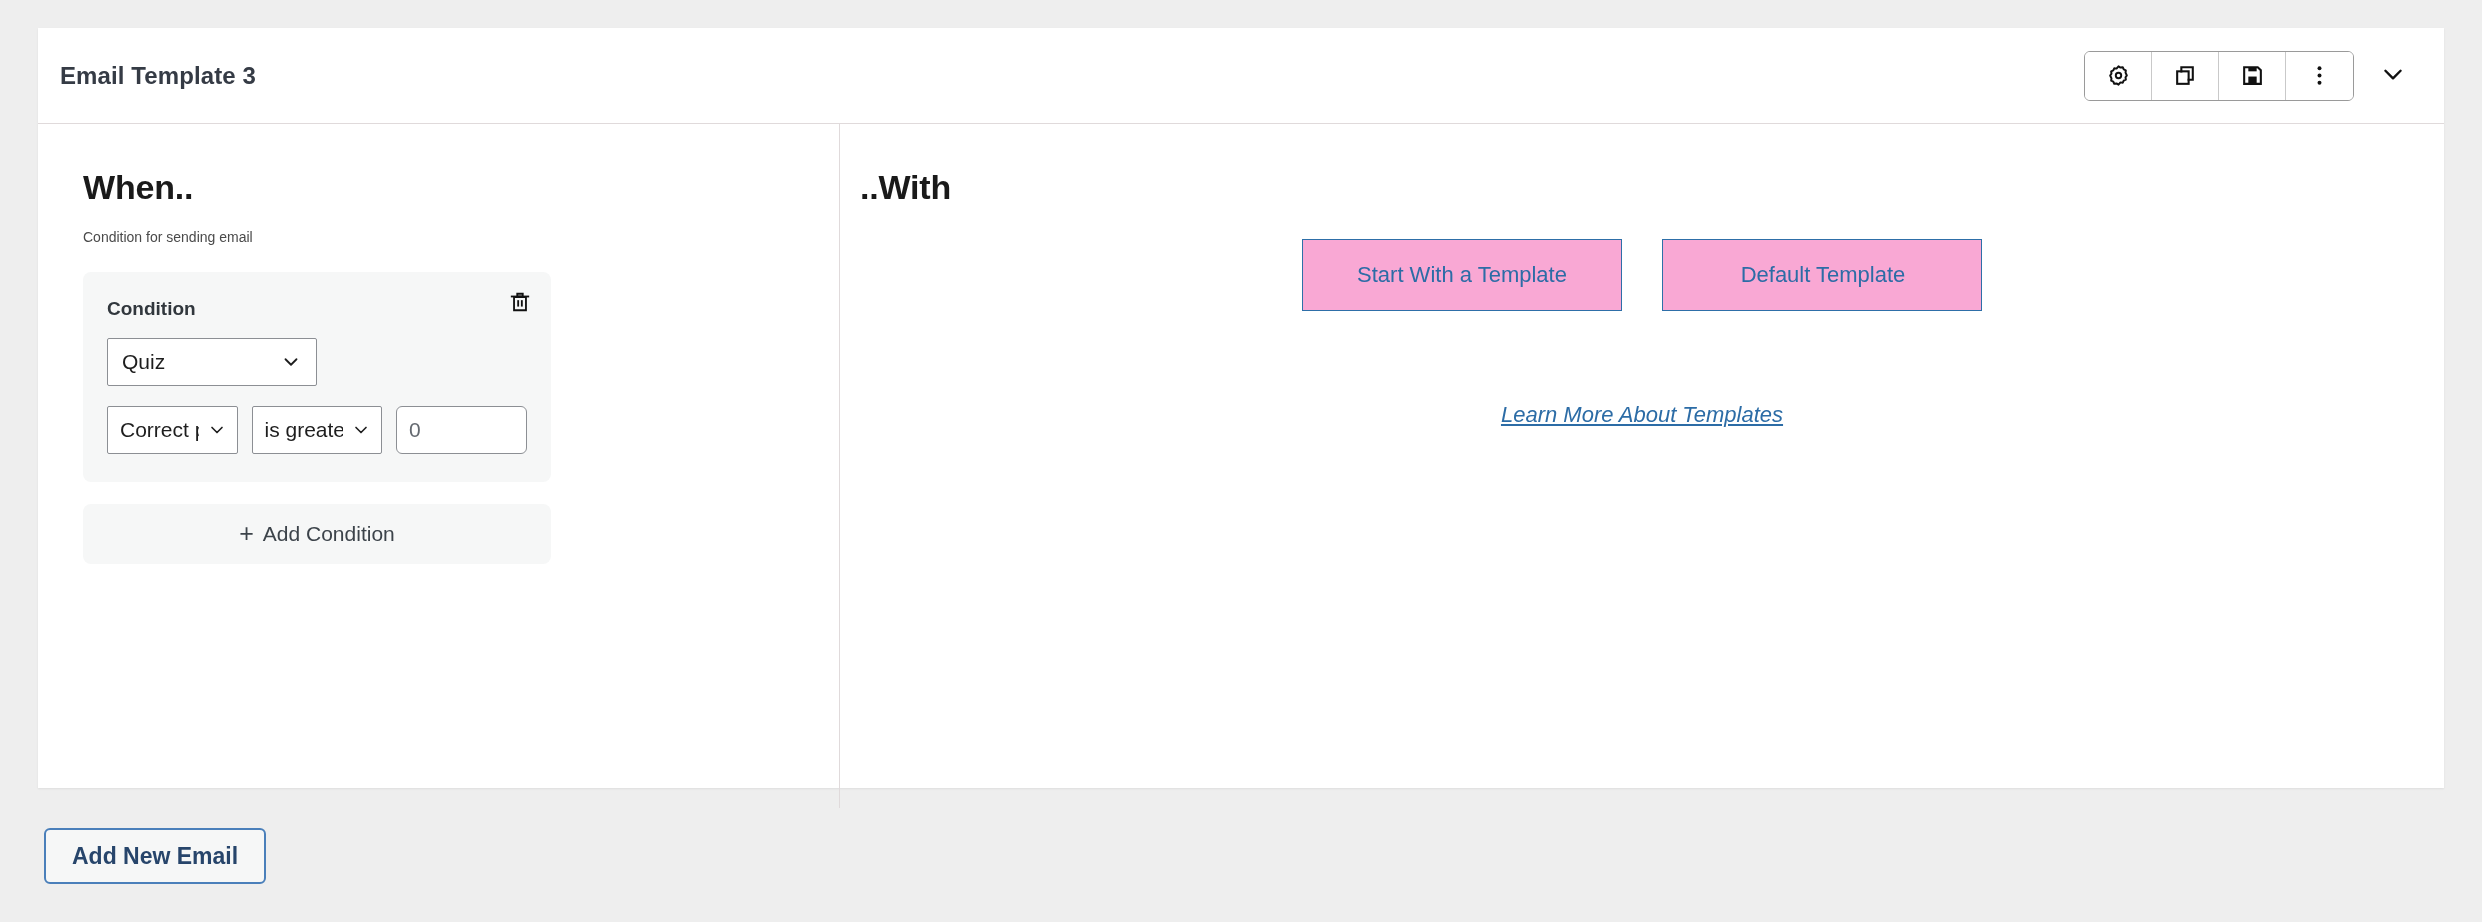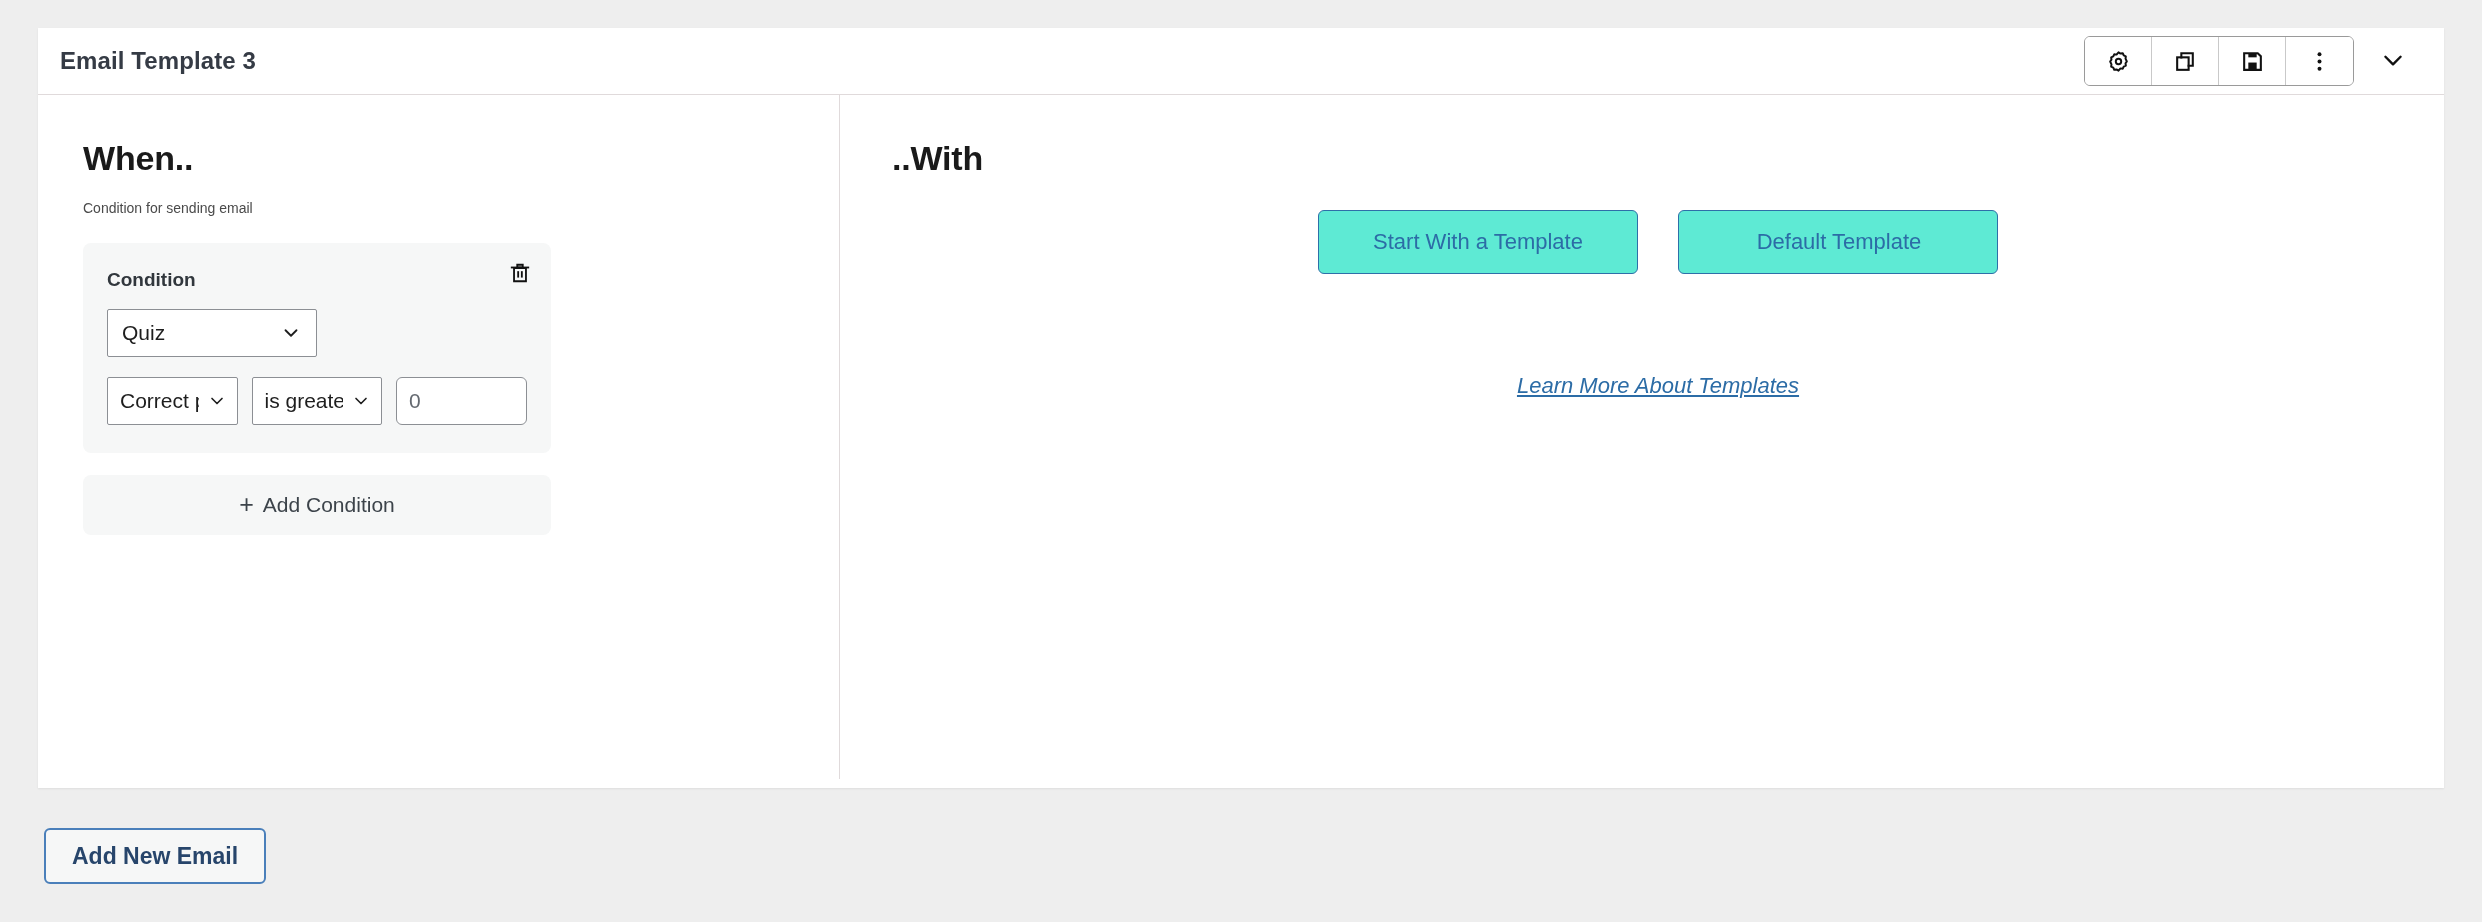--- a/index.html
+++ b/index.html
@@ -30,21 +30,21 @@
     width: 2406px;
     height: 760px;
     background: #ffffff;
     box-sizing: border-box;
     box-shadow: 0 1px 2px rgba(0,0,0,0.07);
   }
 
   
   .card-header {
     position: relative;
-    height: 67px;
+    height: 96px;
     border-bottom: 1px solid #e0dadb;
     box-sizing: border-box;
     display: flex;
     align-items: center;
   }
   .card-title {
     position: absolute;
     left: 22px;
     top: 50%;
     transform: translateY(-50%);
@@ -96,21 +96,20 @@
     border: none;
     cursor: pointer;
     margin-left: 6px;
     padding: 0;
   }
 
   
   .card-body {
     display: flex;
     height: 684px;
-    gap: 32px;
   }
   .pane-when {
     width: 802px;
     box-sizing: border-box;
     border-right: 1px solid #e0dadb;
     padding: 34px 0 0 0;
     position: relative;
   }
   .pane-then {
     flex: 1;
@@ -259,28 +258,28 @@
   
   .template-buttons {
     position: absolute;
     left: 50%;
     transform: translateX(-50%);
     top: 115px;
     display: flex;
     gap: 40px;
   }
   .template-btn {
-    background: #5eead4;
+    background: #f9a8d4;
     border: 1px solid #2e6fa8;
-    border-radius: 6px;
+    border-radius: 0;
     color: #2c6ca6;
     font-family: "Liberation Sans", sans-serif;
     font-size: 22px;
     font-weight: 400;
-    height: 64px;
+    height: 72px;
     padding: 0 26px;
     cursor: pointer;
     display: flex;
     align-items: center;
     justify-content: center;
     white-space: nowrap;
   }
   .btn-start { min-width: 320px; }
   .btn-default { min-width: 320px; padding-left: 28px; }
 

